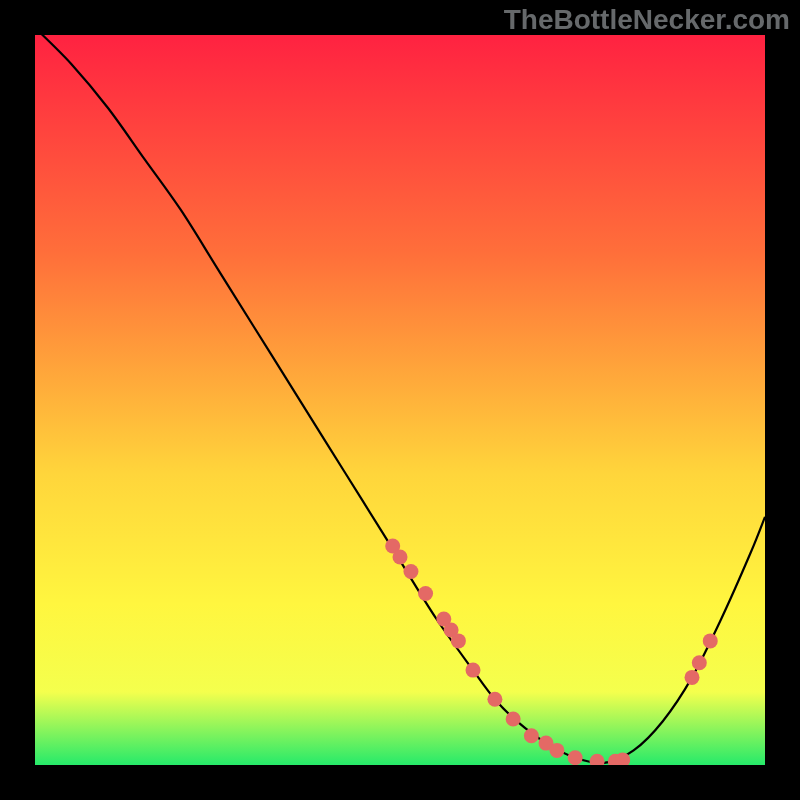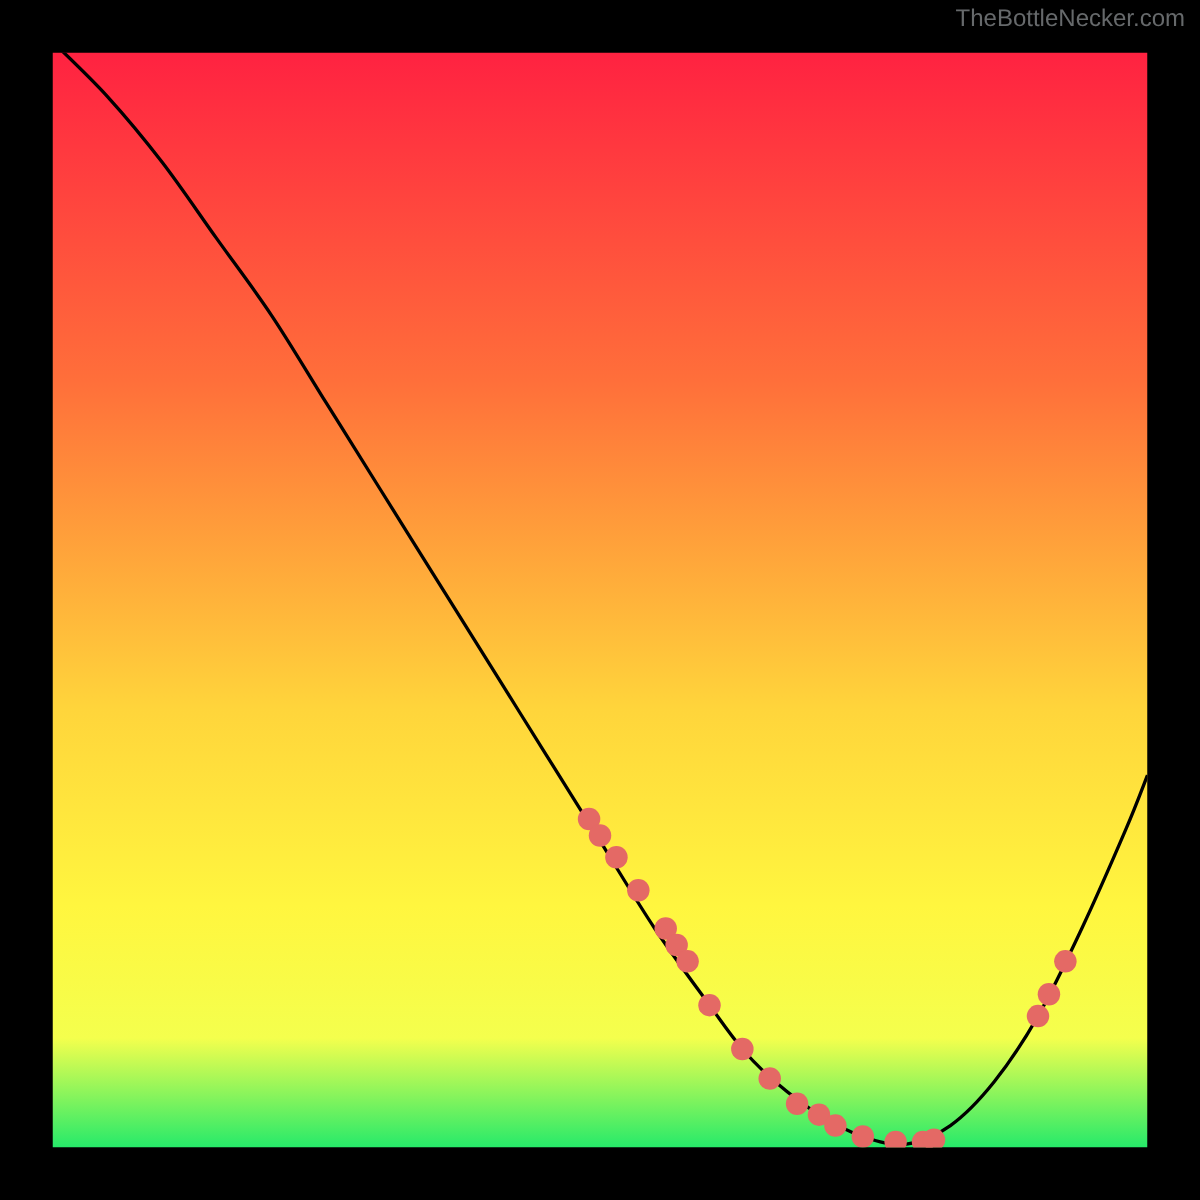--- a/index.html
+++ b/index.html
@@ -14,22 +14,22 @@
     position: relative;
     width: 800px;
     height: 800px;
     background: #000000;
   }
   .attribution {
     position: absolute;
     top: 4px;
     right: 10px;
     font-family: Arial, Helvetica, sans-serif;
-    font-size: 16px;
-    font-weight: normal;
+    font-size: 28px;
+    font-weight: bold;
     color: #66696b;
     letter-spacing: 0px;
     margin-left: 48px;
   }
   .plot {
     position: absolute;
     left: 35px;
     top: 35px;
     width: 730px;
     height: 730px;

